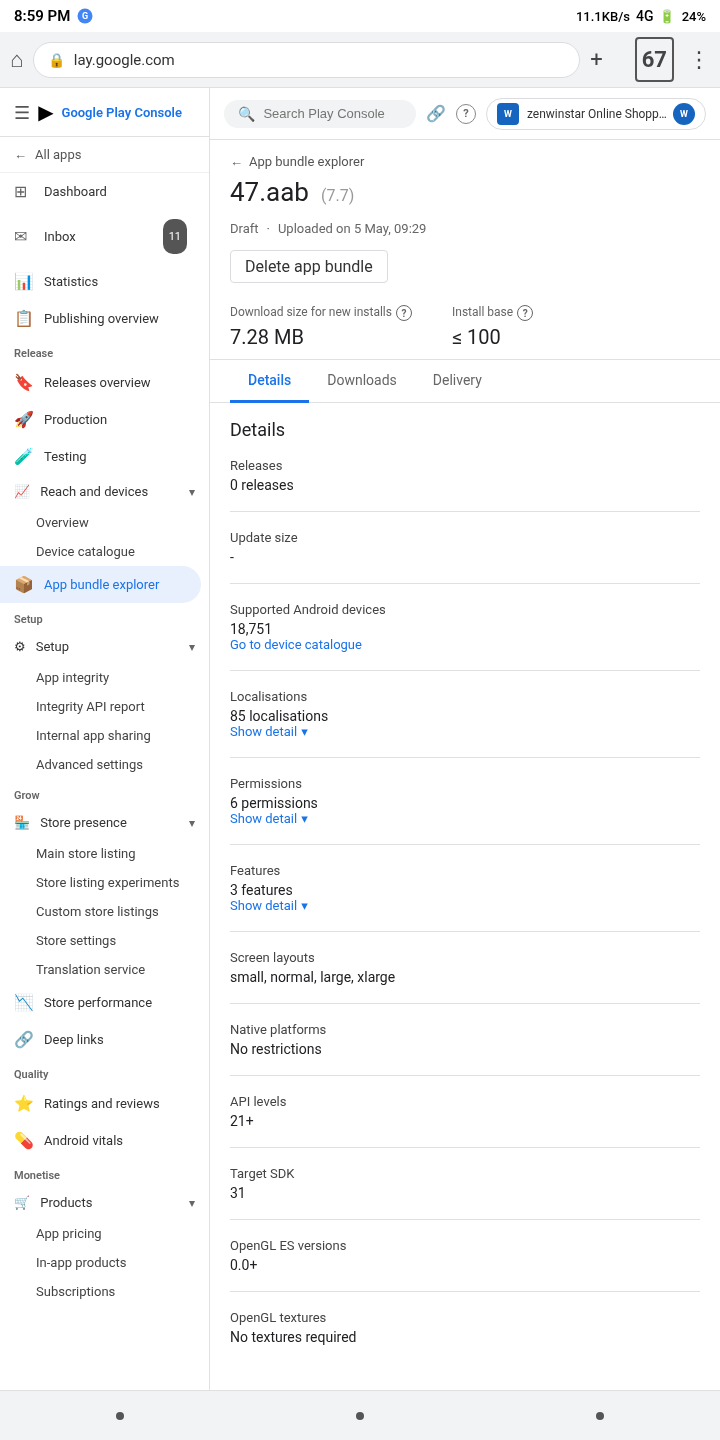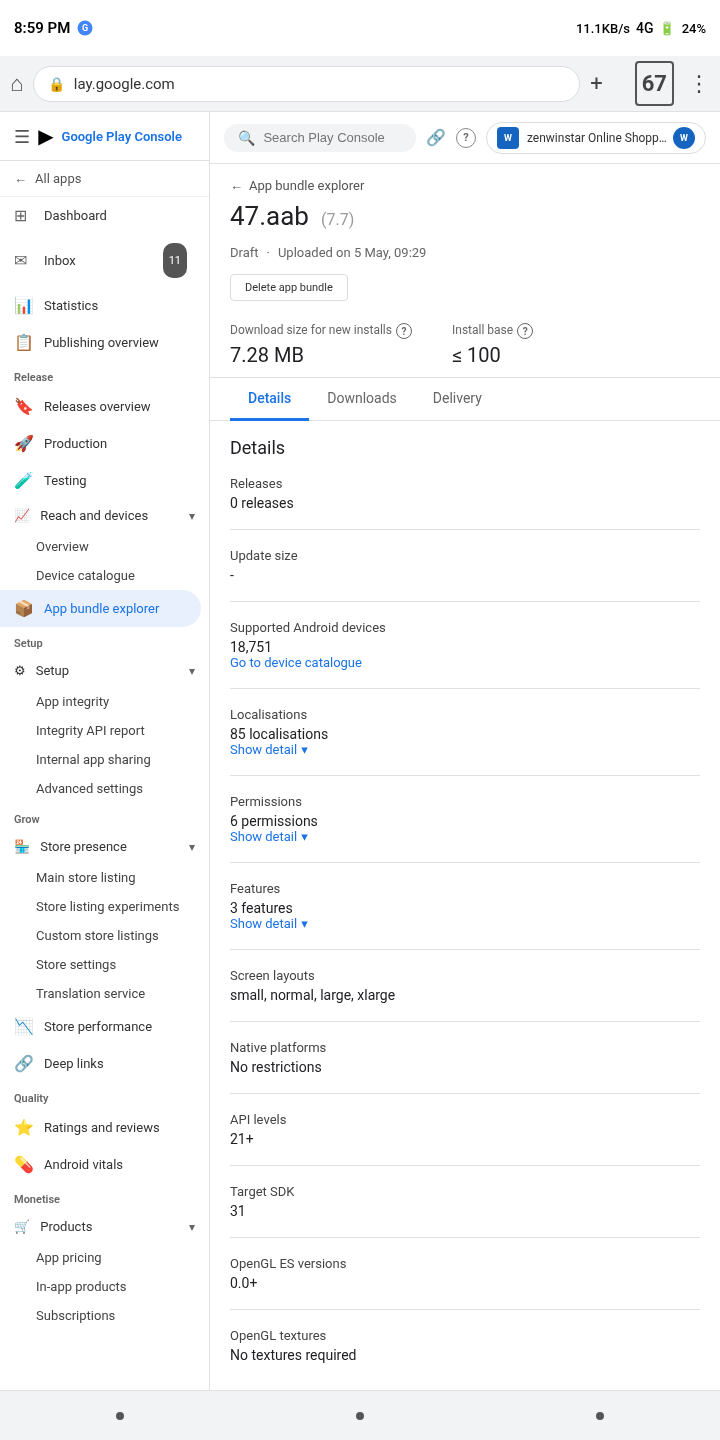--- a/index.html
+++ b/index.html
@@ -2,21 +2,21 @@
 <html><head>
   <meta charset="utf-8">
   <meta name="viewport" content="width=720px">
   <style>
     * { box-sizing: border-box; margin: 0; padding: 0; }
     body { font-family: 'Roboto', Arial, sans-serif; background: #fff; width: 720px; min-height: 1440px; overflow-x: hidden; }
 
     
     .status-bar {
       display: flex; align-items: center; justify-content: space-between;
-      padding: 6px 14px; background: #fff; height: 56px;
+      padding: 6px 14px; background: #fff; height: 32px;
     }
     .status-left { font-size: 15px; font-weight: 600; display: flex; align-items: center; gap: 6px; }
     .status-right { display: flex; align-items: center; gap: 6px; font-size: 13px; font-weight: 500; }
 
     
     .browser-bar {
       display: flex; align-items: center; background: #f1f3f4; padding: 6px 10px; gap: 10px; height: 56px;
       border-bottom: 1px solid #e0e0e0;
     }
     .home-icon { font-size: 22px; color: #555; }
@@ -107,21 +107,21 @@
     .page-subtitle { font-size: 16px; color: #999; }
 
     
     .meta-row {
       padding: 4px 20px 10px; font-size: 13px; color: #666;
       display: flex; align-items: center; gap: 8px;
     }
     .delete-btn {
       display: inline-block; margin: 4px 20px 12px;
       border: 1px solid #dadce0; border-radius: 4px;
-      padding: 6px 14px; font-size: 11px; color: #333; cursor: pointer;
+      padding: 6px 14px; font-size: 16px; color: #333; cursor: pointer;
     }
 
     
     .stats-row {
       display: flex; padding: 10px 20px; gap: 40px; border-bottom: 1px solid #e0e0e0;
     }
     .stat-block { display: flex; flex-direction: column; gap: 4px; }
     .stat-label { font-size: 12px; color: #666; display: flex; align-items: flex-start; gap: 4px; }
     .stat-value { font-size: 20px; color: #202124; font-weight: 400; }
 

